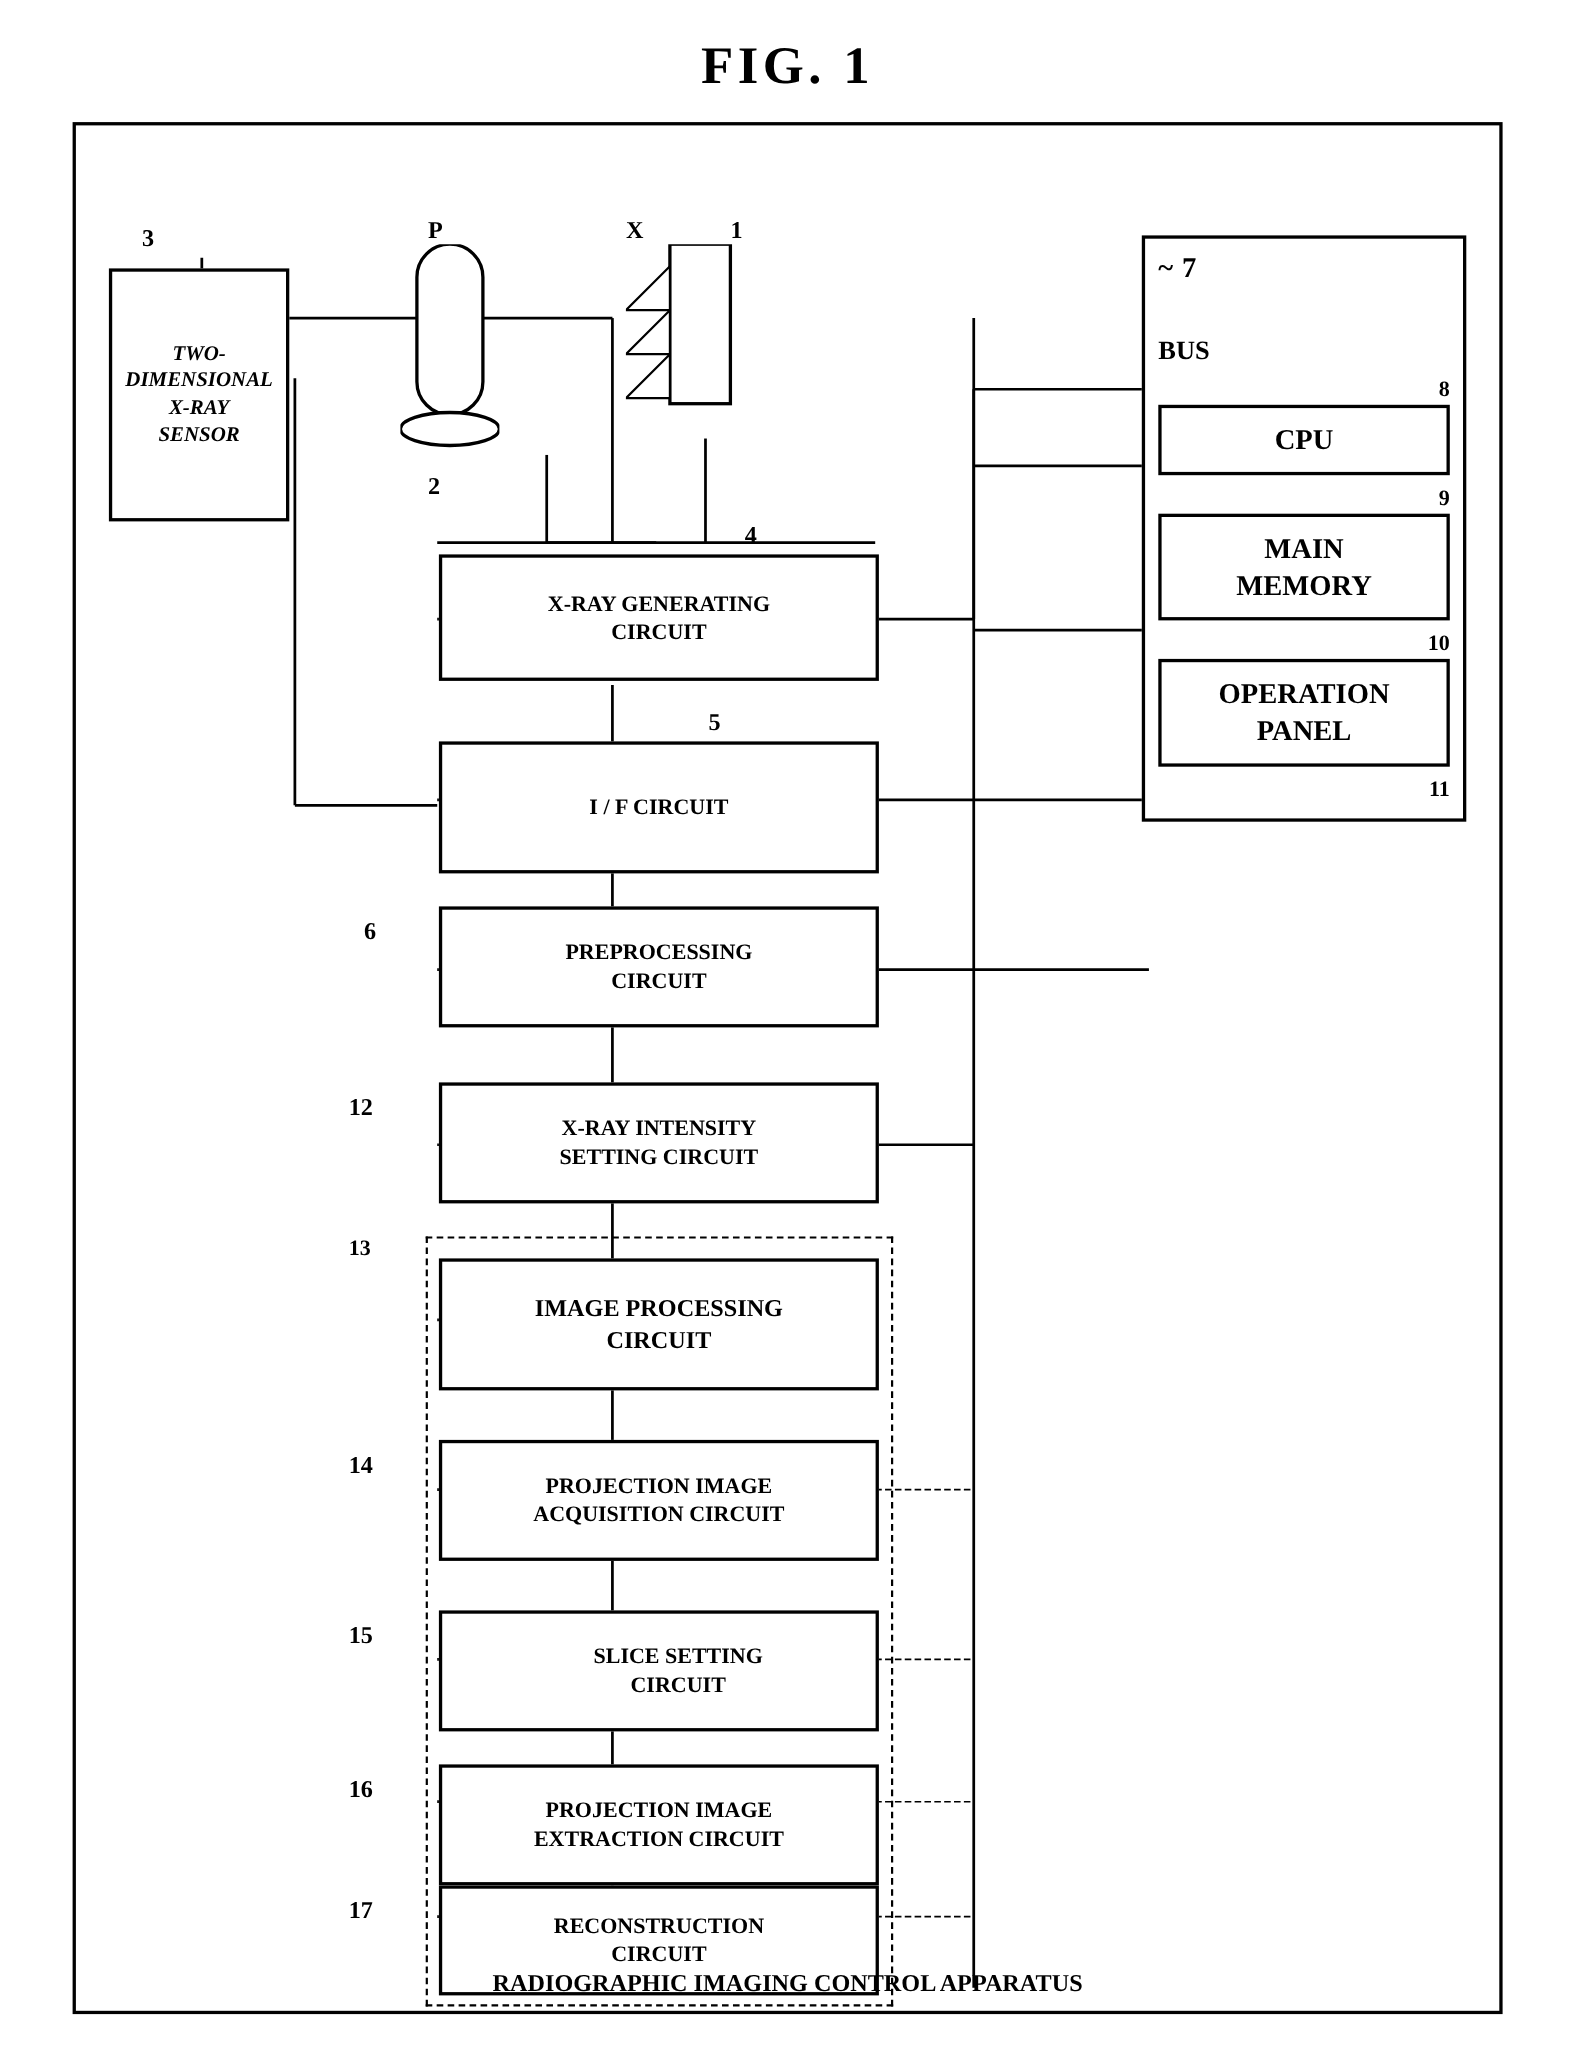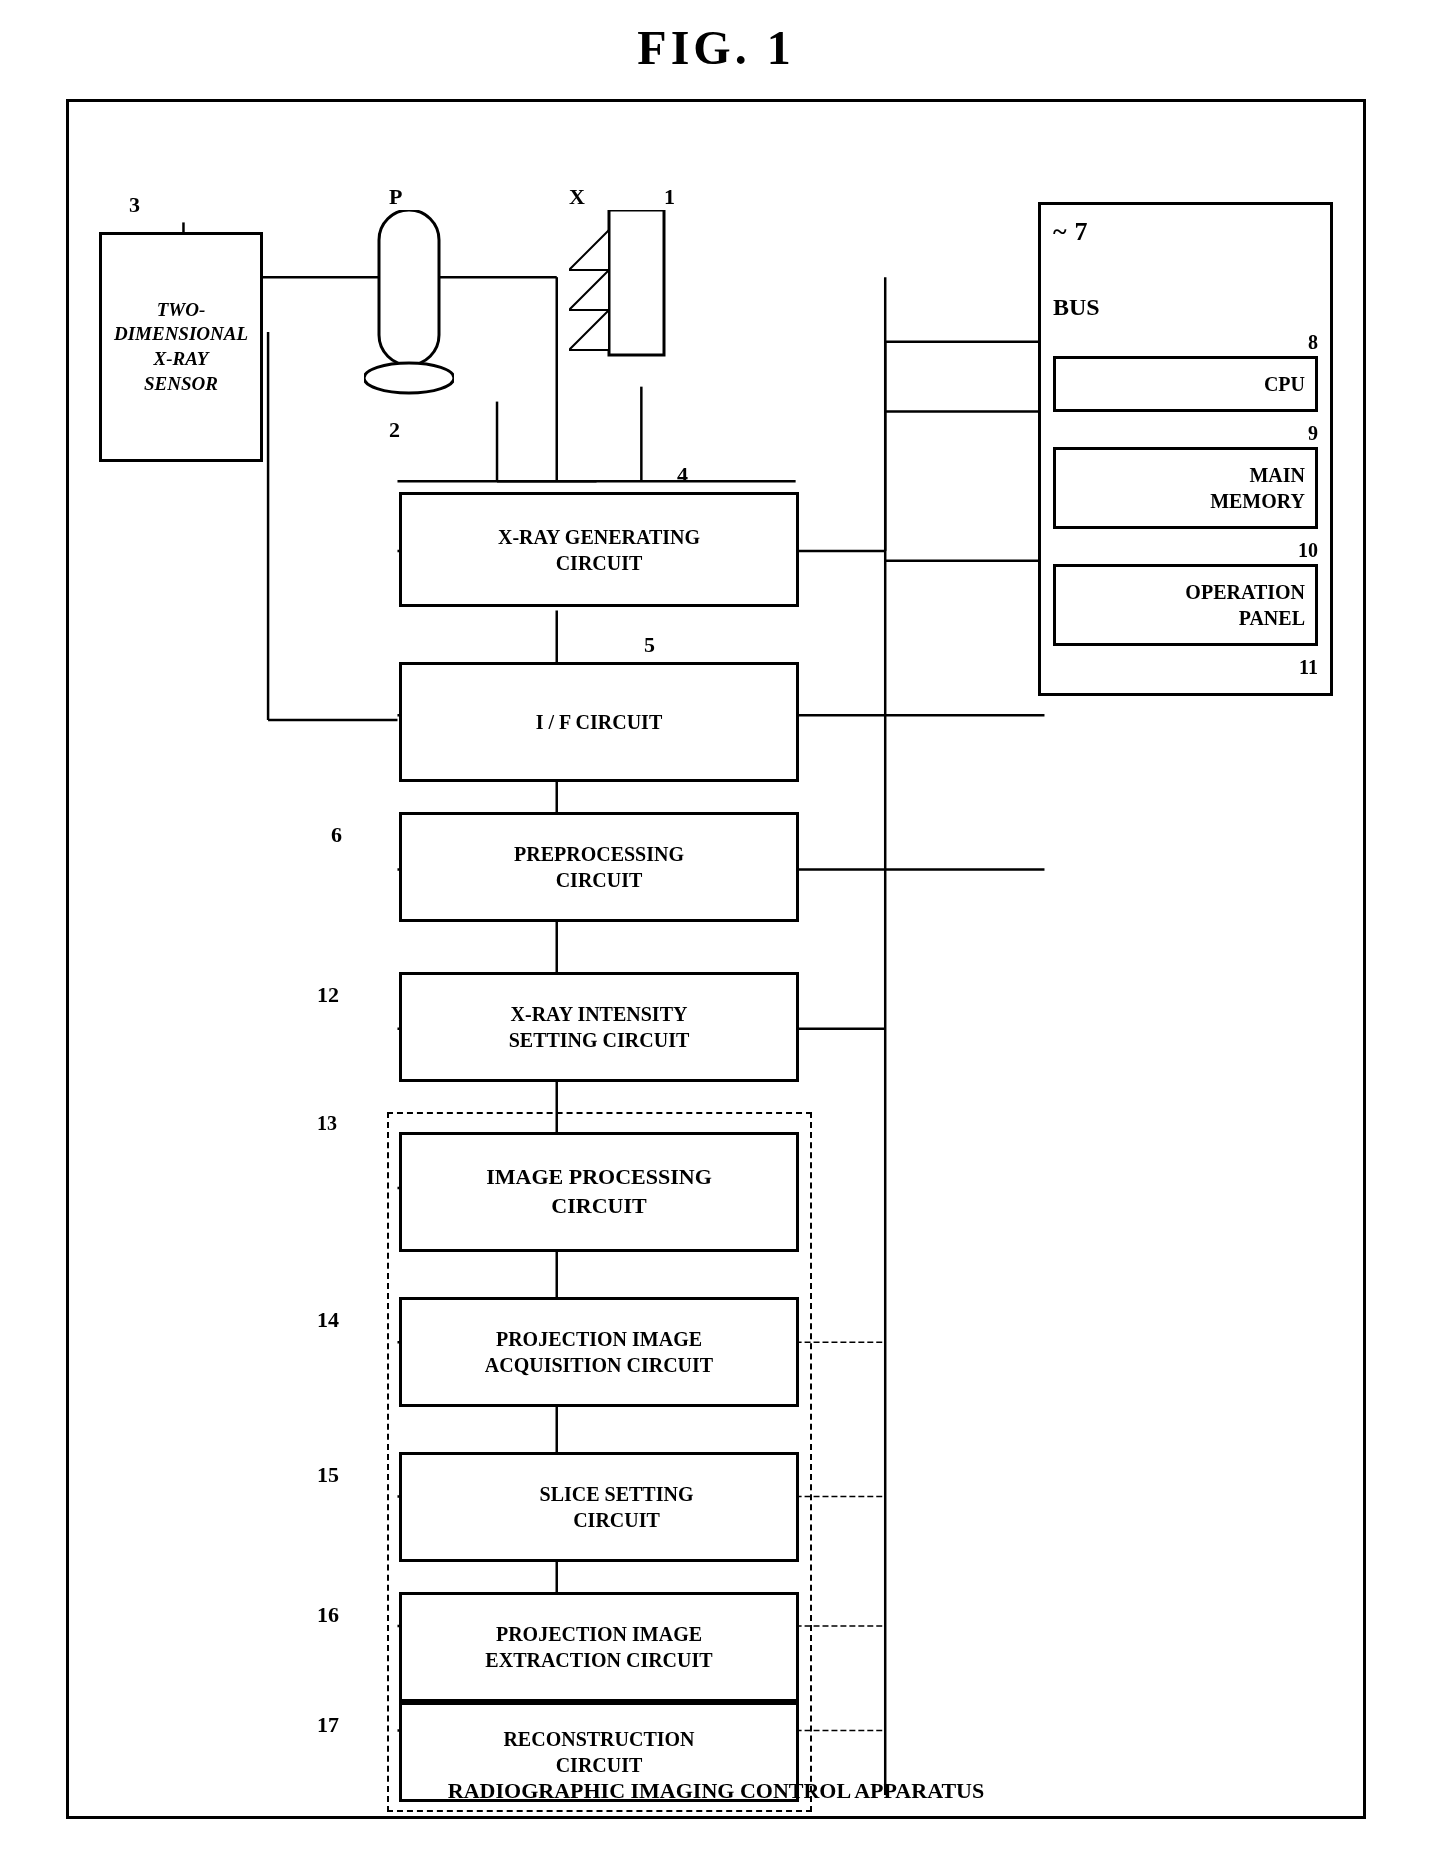--- a/index.html
+++ b/index.html
@@ -12,20 +12,21 @@
       padding: 20px;
       min-height: 1875px;
       width: 1432px;
     }
     .page-title {
       font-size: 48px;
       font-weight: bold;
       letter-spacing: 4px;
       margin-bottom: 24px;
       font-family: serif;
+      margin-top: 12px;
     }
     .diagram-container {
       border: 3px solid #000;
       width: 1300px;
       min-height: 1720px;
       position: relative;
       padding: 30px;
       background: #fff;
     }
     .bottom-label {
@@ -59,22 +60,22 @@
       text-align: center;
       font-size: 20px;
       font-weight: bold;
       font-family: serif;
       line-height: 1.3;
       background: #fff;
     }
     .right-block {
       border: 3px solid #000;
       padding: 12px 10px;
-      text-align: right;
-      font-size: 20px;
+      text-align: center;
+      font-size: 26px;
       font-weight: bold;
       font-family: serif;
       line-height: 1.3;
       background: #fff;
     }
 
     
     .dashed-group {
       position: absolute;
       border: 2px dashed #000;

